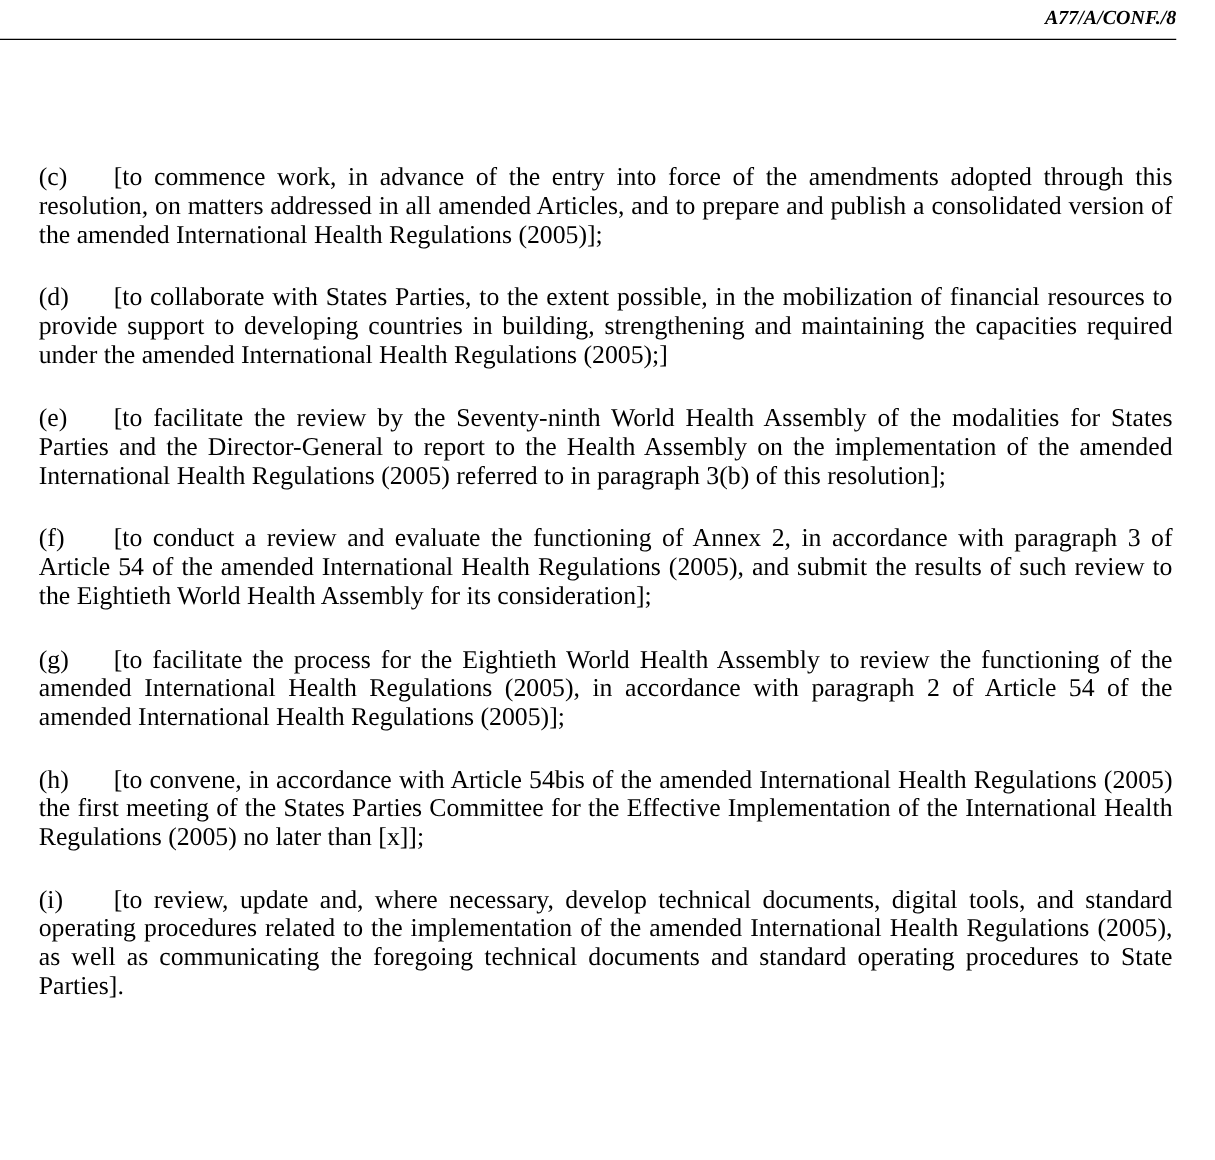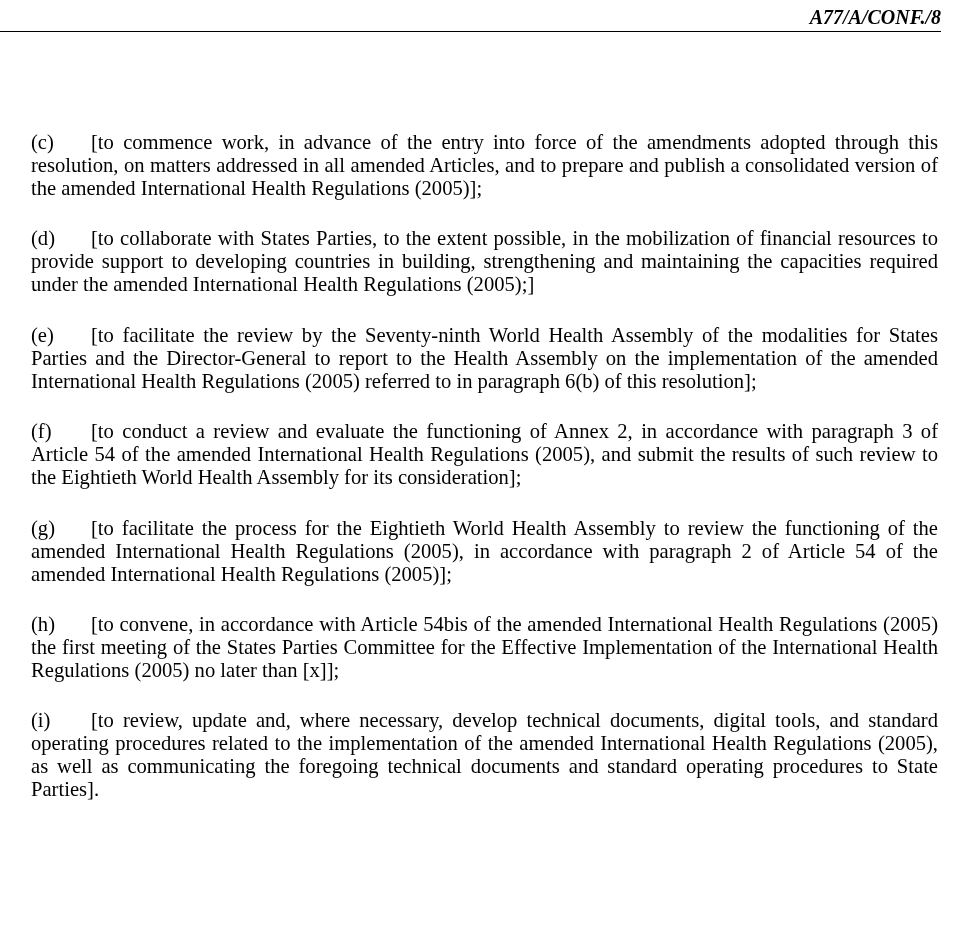--- a/index.html
+++ b/index.html
@@ -1,33 +1,33 @@
 <!DOCTYPE html>
 <html><head>
   <meta charset="utf-8">
   <style>
     html, body { margin: 0; padding: 0; background: #ffffff; }
     body { width: 972px; height: 928px; position: relative; overflow: hidden;
            font-family: "Liberation Serif", "DejaVu Serif", serif; color: #000; }
     .header { position: absolute; left: 0; top: 0; width: 941px; height: 31px;
               border-bottom: 1.5px solid #000; }
     .doc-symbol { position: absolute; right: 0; top: 6px; font-weight: bold; font-style: italic;
-                  font-size: 20px; letter-spacing: 0px; }
+                  font-size: 16px; letter-spacing: 0px; }
     .body { position: absolute; left: 31px; top: 131px; width: 907px; }
     .para { font-size: 20.6px; line-height: 23px; text-align: justify; margin: 0 0 27.4px 0; }
     .label { display: inline-block; width: 60px; }
   </style>
 </head>
 <body>
 
 <div class="header">
   <span class="doc-symbol">A77/A/CONF./8</span>
 </div>
 
 <div class="body">
   <p class="para"><span class="label">(c)</span><span>[to commence work, in advance of the entry into force of the amendments adopted through this resolution, on matters addressed in all amended Articles, and to prepare and publish a consolidated version of the amended International Health Regulations (2005)];</span></p>
   <p class="para"><span class="label">(d)</span><span>[to collaborate with States Parties, to the extent possible, in the mobilization of financial resources to provide support to developing countries in building, strengthening and maintaining the capacities required under the amended International Health Regulations (2005);]</span></p>
-  <p class="para"><span class="label">(e)</span><span>[to facilitate the review by the Seventy-ninth World Health Assembly of the modalities for States Parties and the Director-General to report to the Health Assembly on the implementation of the amended International Health Regulations (2005) referred to in paragraph 6(b) of this resolution];</span></p>
+  <p class="para"><span class="label">(e)</span><span>[to facilitate the review by the Seventy-ninth World Health Assembly of the modalities for States Parties and the Director-General to report to the Health Assembly on the implementation of the amended International Health Regulations (2005) referred to in paragraph 3(b) of this resolution];</span></p>
   <p class="para"><span class="label">(f)</span><span>[to conduct a review and evaluate the functioning of Annex 2, in accordance with paragraph 3 of Article 54 of the amended International Health Regulations (2005), and submit the results of such review to the Eightieth World Health Assembly for its consideration];</span></p>
   <p class="para"><span class="label">(g)</span><span>[to facilitate the process for the Eightieth World Health Assembly to review the functioning of the amended International Health Regulations (2005), in accordance with paragraph 2 of Article 54 of the amended International Health Regulations (2005)];</span></p>
   <p class="para"><span class="label">(h)</span><span>[to convene, in accordance with Article 54bis of the amended International Health Regulations (2005) the first meeting of the States Parties Committee for the Effective Implementation of the International Health Regulations (2005) no later than [x]];</span></p>
   <p class="para"><span class="label">(i)</span><span>[to review, update and, where necessary, develop technical documents, digital tools, and standard operating procedures related to the implementation of the amended International Health Regulations (2005), as well as communicating the foregoing technical documents and standard operating procedures to State Parties].</span></p>
 </div>
 
 </body></html>

